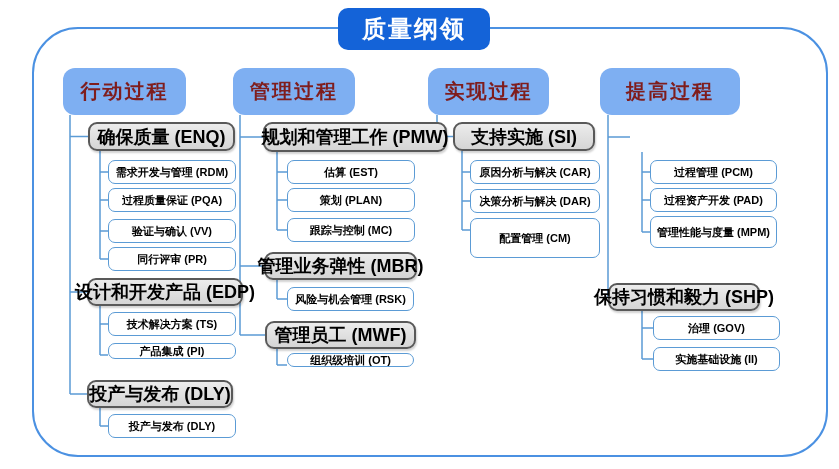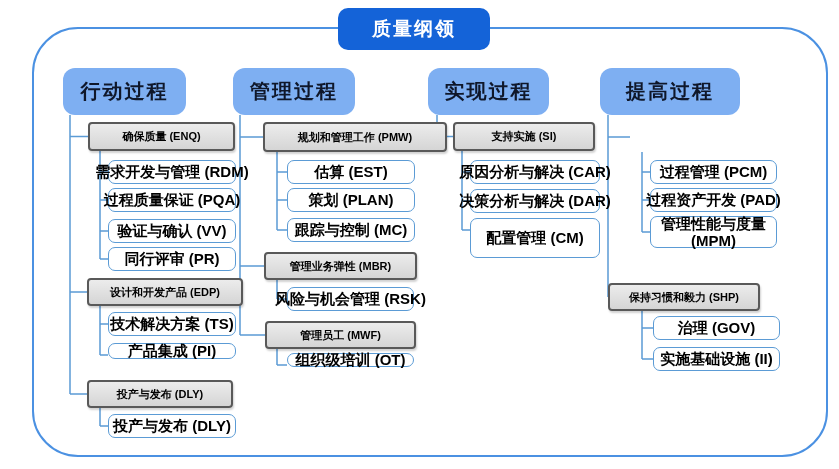--- a/index.html
+++ b/index.html
@@ -10,31 +10,31 @@
   .outer-frame{
     position:absolute;left:32px;top:27px;width:792px;height:426px;
     border:2px solid #4B91E2;border-radius:46px;background:transparent;
   }
   .connector-layer{position:absolute;left:0;top:0;width:839px;height:469px;}
   .node{
     position:absolute;box-sizing:border-box;display:flex;align-items:center;justify-content:center;
     font-weight:bold;text-align:center;white-space:nowrap;color:#000;
   }
   .title-box{
-    background:#1463D8;color:#fff;border-radius:10px;font-size:19px;letter-spacing:2px;z-index:3;
+    background:#1463D8;color:#fff;border-radius:10px;font-size:24px;letter-spacing:2px;z-index:3;
   }
   .col-header{
-    background:#7EAFF2;color:#0f172a;border-radius:12px;font-size:20px;letter-spacing:2px;z-index:2;
+    background:#7EAFF2;color:#7f1d1d;border-radius:12px;font-size:20px;letter-spacing:2px;z-index:2;
   }
   .gray-node{
-    background:linear-gradient(#ececec,#d5d5d5);border:2px solid #595959;border-radius:4px;
-    font-size:11px;box-shadow:1px 2px 2px rgba(0,0,0,.18);z-index:2;
+    background:linear-gradient(#ececec,#d5d5d5);border:2px solid #595959;border-radius:9px;
+    font-size:18px;box-shadow:1px 2px 2px rgba(0,0,0,.18);z-index:2;
   }
   .white-node{
-    background:#fff;border:1.5px solid #5B9BD5;border-radius:7px;font-size:15px;z-index:2;
+    background:#fff;border:1.5px solid #5B9BD5;border-radius:7px;font-size:11px;z-index:2;
     padding:0 2px;
   }
   .two-line{white-space:normal;line-height:1.15;}
 </style>
 </head>
 <body>
 
 <div class="stage">
 
   <div class="outer-frame"></div>

